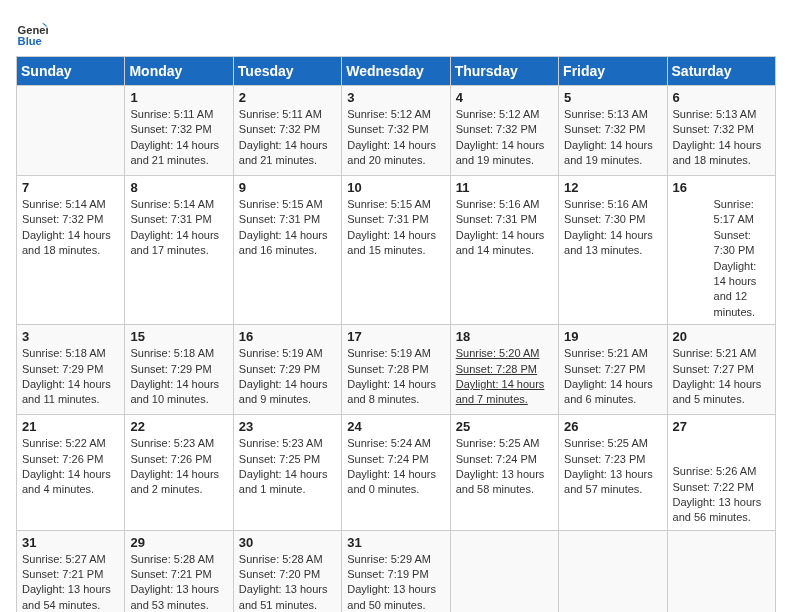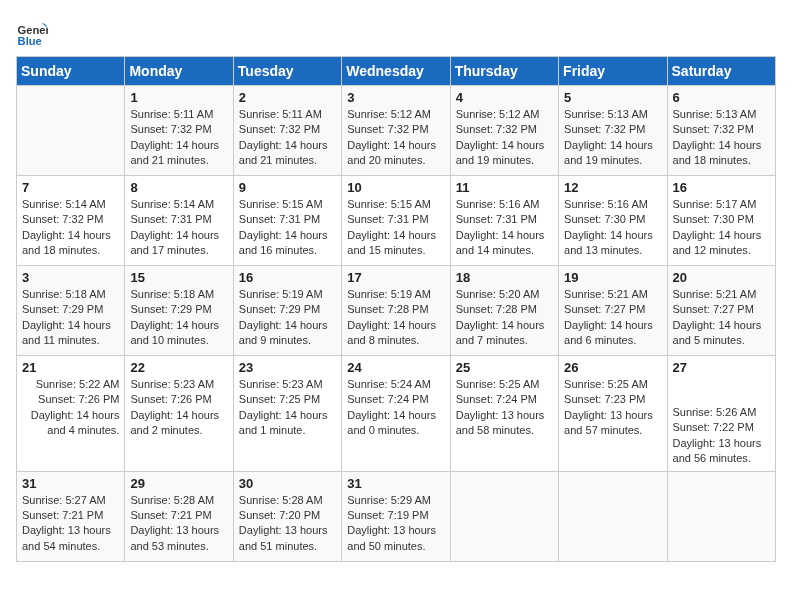--- a/index.html
+++ b/index.html
@@ -198,21 +198,21 @@
         </td>
         <td>
           <span class="day-number">12</span>
           <div class="day-info" style="white-space: pre-line;">Sunrise: 5:16 AM
 Sunset: 7:30 PM
 Daylight: 14 hours
 and 13 minutes.</div>
         </td>
         <td>
           <span class="day-number">16</span>
-          <div class="day-info" style="white-space: pre-line;">Sunrise: 5:17 AM
+          <div class="day-info" style="white-space: pre-line; margin-left: 41px;">Sunrise: 5:17 AM
 Sunset: 7:30 PM
 Daylight: 14 hours
 and 12 minutes.</div>
         </td>
       </tr>
       <tr>
         <td>
           <span class="day-number">3</span>
           <div class="day-info" style="white-space: pre-line;">Sunrise: 5:18 AM
 Sunset: 7:29 PM
@@ -235,21 +235,21 @@
         </td>
         <td>
           <span class="day-number">17</span>
           <div class="day-info" style="white-space: pre-line;">Sunrise: 5:19 AM
 Sunset: 7:28 PM
 Daylight: 14 hours
 and 8 minutes.</div>
         </td>
         <td>
           <span class="day-number">18</span>
-          <div class="day-info" style="white-space: pre-line;">Sunrise: 5:20 AM
+          <div class="day-info" style="white-space: pre-line; text-decoration: underline;">Sunrise: 5:20 AM
 Sunset: 7:28 PM
 Daylight: 14 hours
 and 7 minutes.</div>
         </td>
         <td>
           <span class="day-number">19</span>
           <div class="day-info" style="white-space: pre-line;">Sunrise: 5:21 AM
 Sunset: 7:27 PM
 Daylight: 14 hours
 and 6 minutes.</div>
@@ -258,21 +258,21 @@
           <span class="day-number">20</span>
           <div class="day-info" style="white-space: pre-line;">Sunrise: 5:21 AM
 Sunset: 7:27 PM
 Daylight: 14 hours
 and 5 minutes.</div>
         </td>
       </tr>
       <tr>
         <td>
           <span class="day-number">21</span>
-          <div class="day-info" style="white-space: pre-line; text-align: right;">Sunrise: 5:22 AM
+          <div class="day-info" style="white-space: pre-line;">Sunrise: 5:22 AM
 Sunset: 7:26 PM
 Daylight: 14 hours
 and 4 minutes.</div>
         </td>
         <td>
           <span class="day-number">22</span>
           <div class="day-info" style="white-space: pre-line;">Sunrise: 5:23 AM
 Sunset: 7:26 PM
 Daylight: 14 hours
 and 2 minutes.</div>

